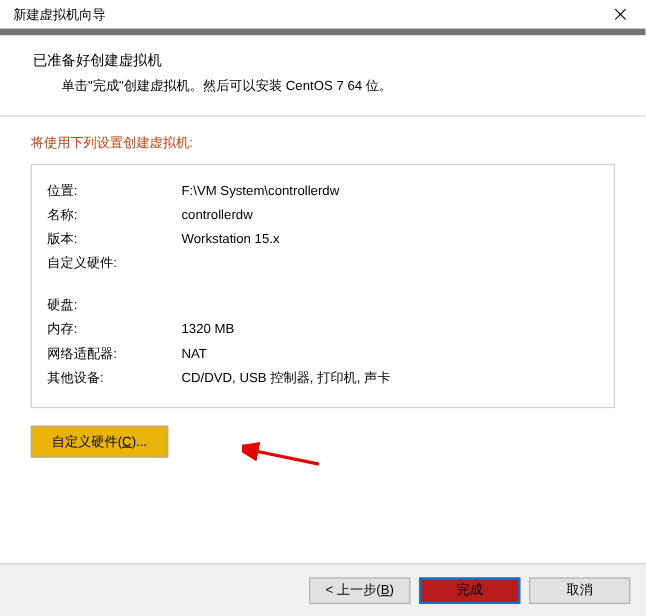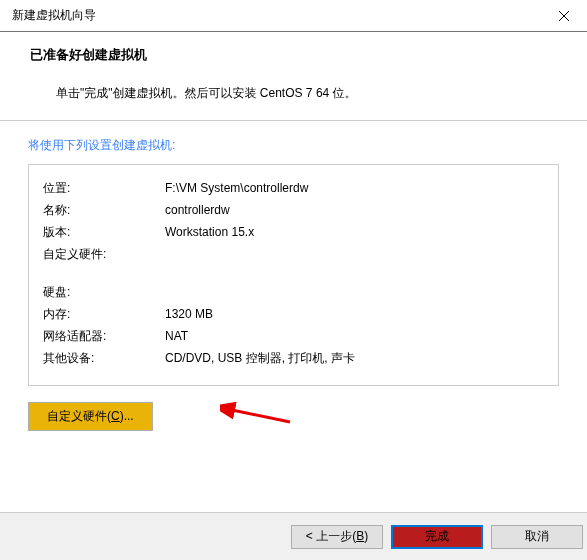--- a/index.html
+++ b/index.html
@@ -15,56 +15,56 @@
       height: 560px;
       overflow: hidden;
     }
     .titlebar {
       background: #fff;
       height: 32px;
       display: flex;
       align-items: center;
       justify-content: space-between;
       padding: 0 0 0 12px;
-      border-bottom: 1px solid #737373;
+      border-bottom: 6px solid #737373;
     }
     .close-btn {
       width: 46px;
       height: 32px;
       display: flex;
       align-items: center;
       justify-content: center;
       color: #000;
       font-size: 14px;
     }
     .close-btn svg {
       width: 10px;
       height: 10px;
     }
     .header-section {
       padding: 14px 30px 18px 30px;
       border-bottom: 1px solid #ccc;
     }
     .header-title {
-      font-weight: bold;
+      font-weight: normal;
       font-size: 13px;
       color: #000;
-      margin-bottom: 21px;
+      margin-bottom: 6px;
     }
     .header-subtitle {
       font-size: 12px;
       color: #000;
       padding-left: 26px;
     }
     .content-area {
       padding: 16px 28px 0 28px;
     }
     .content-label {
       font-size: 12px;
-      color: #3b82f6;
+      color: #c2410c;
       margin-bottom: 10px;
     }
     .settings-box {
       border: 1px solid #ccc;
       padding: 12px 14px 16px 14px;
       margin-bottom: 16px;
     }
     .settings-row {
       display: flex;
       line-height: 22px;
@@ -96,21 +96,21 @@
     .footer {
       position: absolute;
       bottom: 0;
       left: 0;
       right: 0;
       height: 48px;
       border-top: 1px solid #ccc;
       display: flex;
       align-items: center;
       justify-content: flex-end;
-      padding-right: 4px;
+      padding-right: 14px;
       gap: 8px;
       background: #f0f0f0;
     }
     .footer-btn {
       min-width: 92px;
       height: 24px;
       background: #e1e1e1;
       border: 1px solid #adadad;
       font-size: 12px;
       font-family: inherit;

